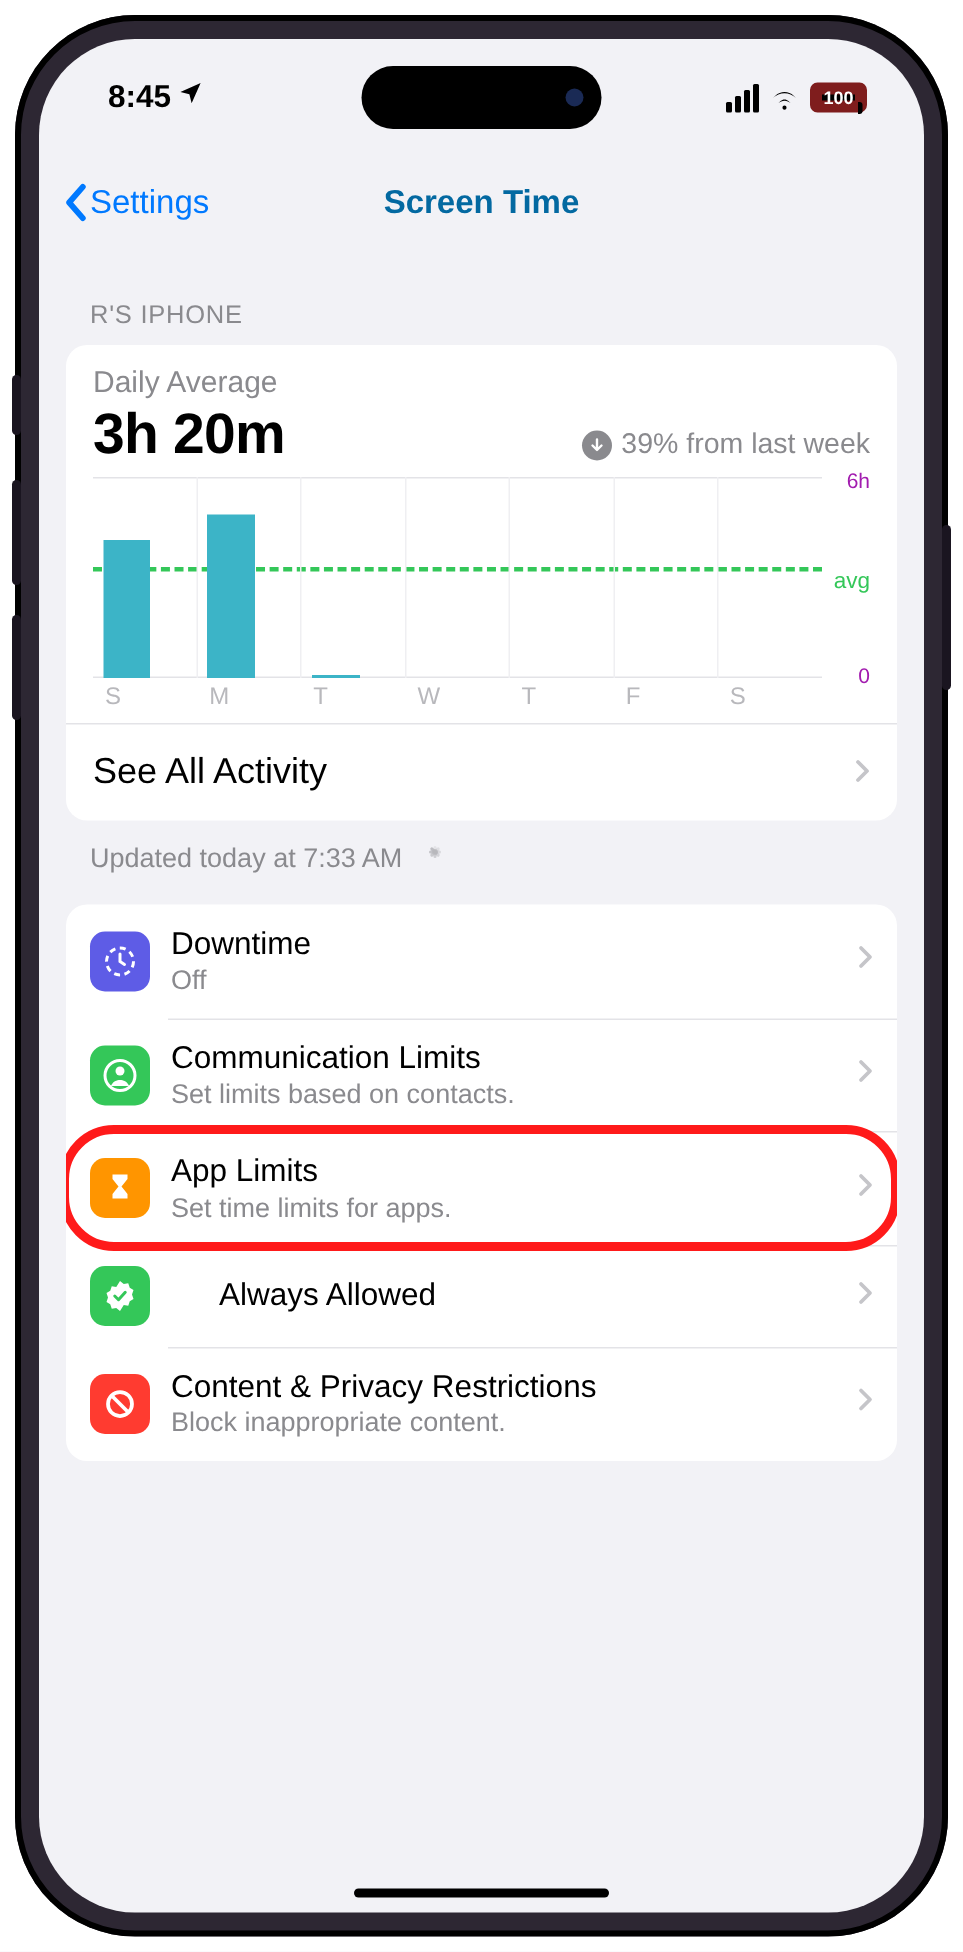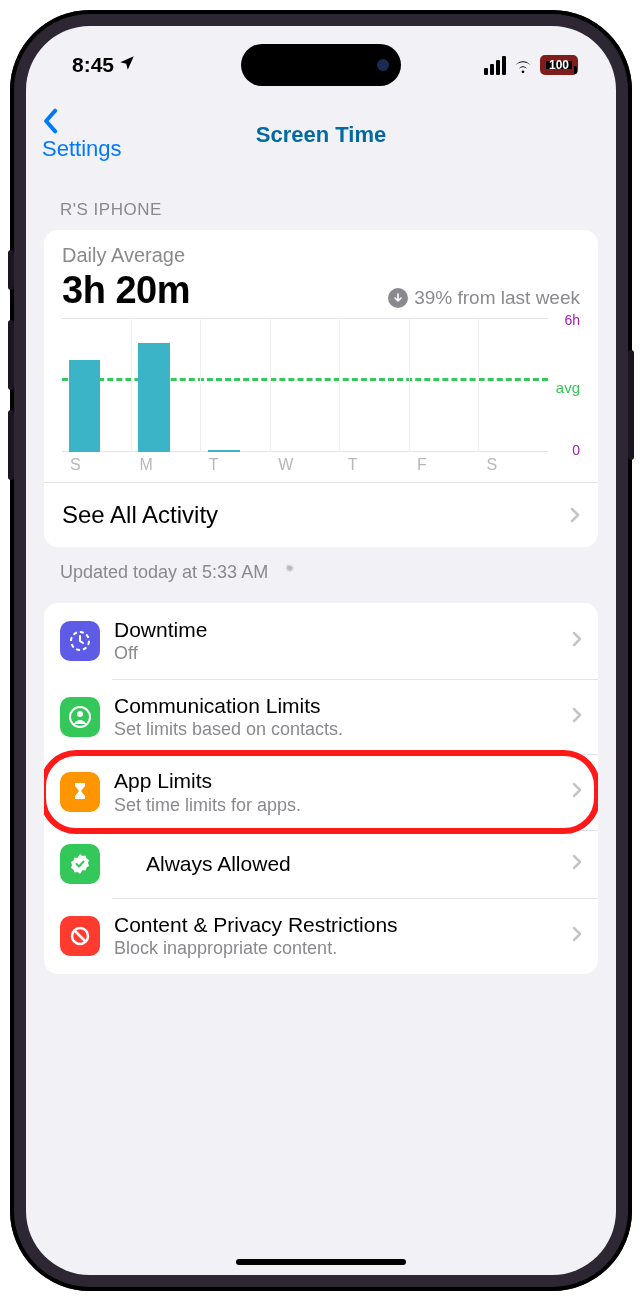--- a/index.html
+++ b/index.html
@@ -73,40 +73,40 @@
   }
   .sb-left { display: flex; align-items: center; gap: 4px; }
   .sb-right { display: flex; align-items: center; gap: 6px; }
   .loc-icon { display: inline-block; }
   .signal { display:flex; align-items:flex-end; gap:2px; }
   .signal i { width:4px; background:#000; border-radius:1px; display:block; }
   .signal i:nth-child(1){height:7px;} .signal i:nth-child(2){height:11px;}
   .signal i:nth-child(3){height:15px;} .signal i:nth-child(4){height:19px;}
   .wifi-icon, .batt { display:inline-flex; }
   .batt-box {
-    width: 38px; height: 20px; border: 6px solid #7f1d1d; border-radius: 5px;
+    width: 38px; height: 20px; border: 8px solid #7f1d1d; border-radius: 5px;
     background: #000; color:#fff; font-size:12px; font-weight:700;
     display:flex; align-items:center; justify-content:center;
     position: relative;
   }
   .batt-box::after{
     content:""; position:absolute; right:-5px; top:5px; width:3px; height:8px;
     background:#000; border-radius: 0 2px 2px 0;
   }
   
   .nav {
     height: 62px;
     display: flex;
     align-items: center;
     position: relative;
     padding: 0 16px;
   }
   .back {
-    display: flex; align-items:flex-start; gap: 2px;
-    color: #0079ff; font-size: 22px; flex-direction: column;
+    display: flex; align-items:center; gap: 2px;
+    color: #0079ff; font-size: 22px;
   }
   .back svg { width: 16px; height: 26px; }
   .nav-title {
     position:absolute; left:0; right:0; text-align:center;
     font-size: 22px; font-weight: 600; color:#0369a1;
     pointer-events:none;
   }
   
   .content { flex:1; overflow:hidden; padding: 0 18px; }
   .section-header {
@@ -305,21 +305,21 @@
             <span>See All Activity</span>
             <span class="chev">
               <svg width="10" height="16" viewBox="0 0 10 16">
                   <path d="M2 2l6 6-6 6" stroke="#c5c5c9" stroke-width="2.5" fill="none" stroke-linecap="round" stroke-linejoin="round"></path>
                 </svg>
             </span>
           </div>
         </div>
 
         <div class="updated">
-          <span>Updated today at 5:33 AM</span>
+          <span>Updated today at 7:33 AM</span>
           <span class="spinner" id="spinner">
               <i style="transform: rotate(0deg) translate(0px, -8px); opacity: 0.25;"></i>
               <i style="transform: rotate(45deg) translate(0px, -8px); opacity: 0.34;"></i>
               <i style="transform: rotate(90deg) translate(0px, -8px); opacity: 0.44;"></i>
               <i style="transform: rotate(135deg) translate(0px, -8px); opacity: 0.53;"></i>
               <i style="transform: rotate(180deg) translate(0px, -8px); opacity: 0.63;"></i>
               <i style="transform: rotate(225deg) translate(0px, -8px); opacity: 0.72;"></i>
               <i style="transform: rotate(270deg) translate(0px, -8px); opacity: 0.81;"></i>
               <i style="transform: rotate(315deg) translate(0px, -8px); opacity: 0.91;"></i>
             </span>

